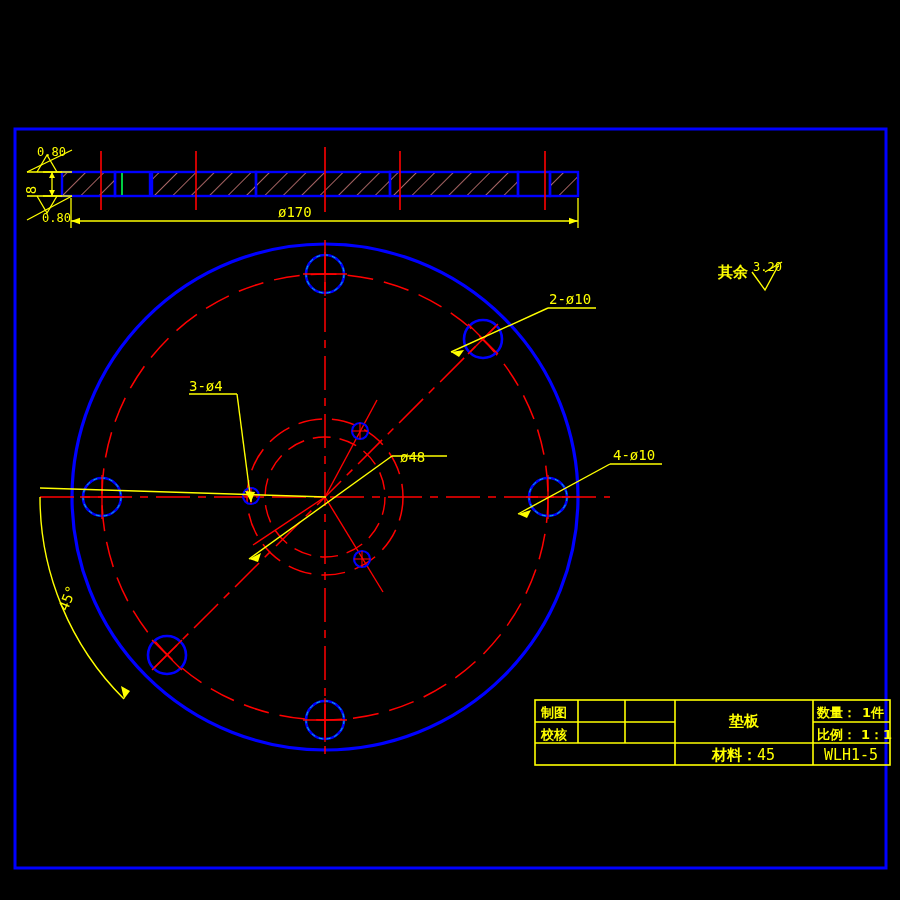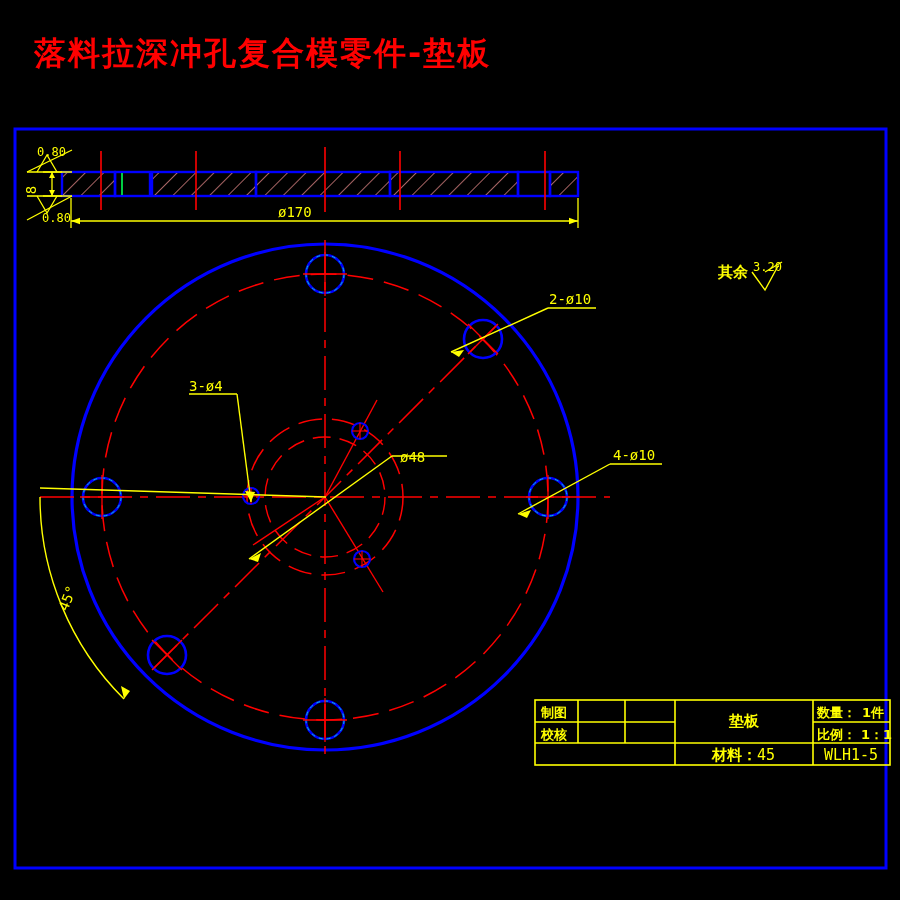--- a/index.html
+++ b/index.html
@@ -21,21 +21,20 @@
   .tbcn{font-family:"DejaVu Sans","Liberation Sans",sans-serif;
         fill:#ffff00;font-size:13px;font-weight:bold;}
   .tbmono{font-family:"DejaVu Sans Mono","Liberation Mono",monospace;
           fill:#ffff00;font-size:15px;}
 </style>
 </head>
 <body>
 
 <div id="stage">
 
-  <div class="ttl">落料拉深冲孔复合模零件-垫板</div>
 
   <svg id="cad" viewBox="0 0 900 900">
 
     <rect x="15" y="129" width="871" height="739" fill="none" stroke="#0000ff" stroke-width="3"></rect>
 
     <g>
 
       <g fill="none" stroke="#0000ff" stroke-width="2.4">
         <rect x="62" y="172" width="53" height="24"></rect>
         <rect x="115" y="172" width="35" height="24"></rect>

